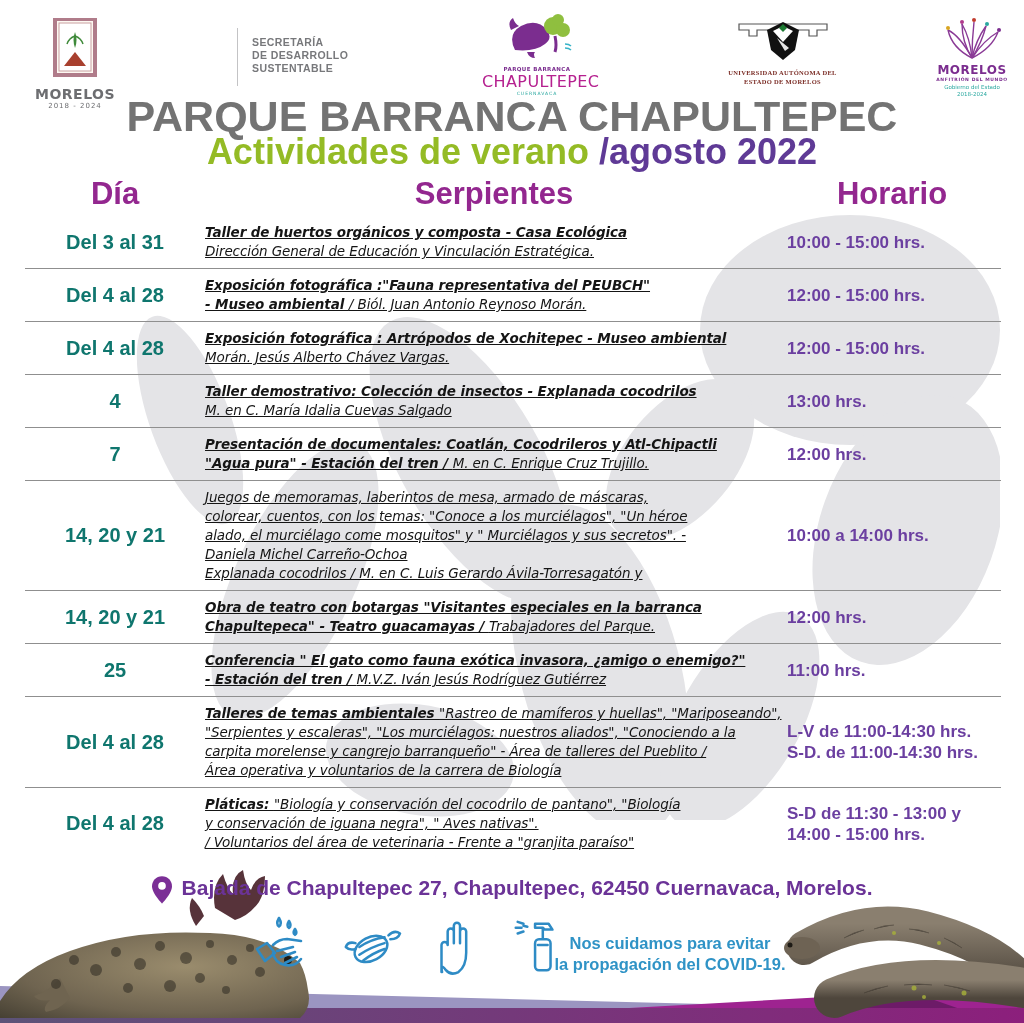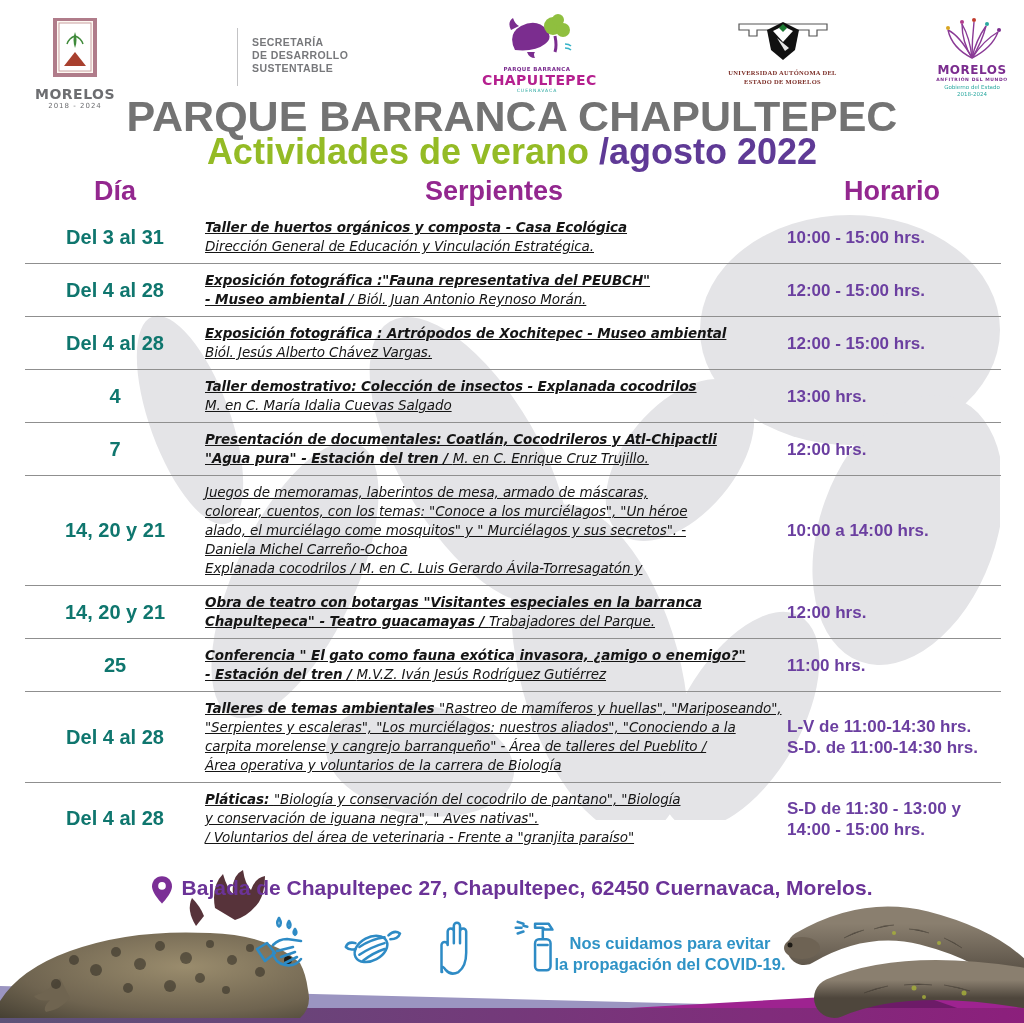--- a/index.html
+++ b/index.html
@@ -9,21 +9,21 @@
   .logos{position:absolute;top:10px;left:0;width:100%;height:95px;z-index:4;}
   .logo{position:absolute;text-align:center;}
   .logo-seal{left:30px;top:8px;width:90px;}
   .seal-title{font-size:14px;font-weight:bold;color:#6d6e71;letter-spacing:.5px;margin-top:2px;}
   .seal-sub{font-size:7px;color:#6d6e71;letter-spacing:1px;}
   .vdivider{position:absolute;left:237px;top:18px;width:1px;height:58px;background:#c3c3c5;}
   .logo-secretaria{left:252px;top:26px;text-align:left;color:#77787b;font-size:10.5px;
                    font-weight:bold;line-height:13px;letter-spacing:.4px;font-family:"Liberation Sans",sans-serif;}
   .logo-parque{left:482px;top:2px;width:110px;}
   .parque-l1{font-size:5.5px;color:#7b2d8f;font-weight:bold;letter-spacing:.4px;margin-top:-2px;}
-  .parque-l2{font-size:14px;color:#b5208f;font-weight:bold;letter-spacing:.4px;}
+  .parque-l2{font-size:16px;color:#b5208f;font-weight:normal;letter-spacing:.4px;}
   .parque-l3{font-size:4.5px;color:#2aa8a0;letter-spacing:1px;}
   .logo-uaem{left:715px;top:6px;width:135px;}
   .uaem-text{font-size:6.5px;color:#7b2d26;font-weight:bold;line-height:8px;letter-spacing:.3px;
              font-family:"Liberation Serif",serif;margin-top:1px;}
   .logo-brand{left:928px;top:8px;width:88px;}
   .brand-title{font-size:12px;font-weight:bold;color:#7b2d8f;letter-spacing:.5px;margin-top:-1px;}
   .brand-sub{font-size:4.5px;color:#7b2d8f;letter-spacing:.6px;font-weight:bold;}
   .brand-foot{font-size:5.5px;color:#2aa8a0;line-height:7px;margin-top:2px;}
   
   .title{position:absolute;top:92px;left:0;width:100%;text-align:center;z-index:4;
@@ -31,21 +31,21 @@
          color:#737373;letter-spacing:0px;}
   .subtitle{position:absolute;top:131px;left:0;width:100%;text-align:center;z-index:4;
             font-family:"Liberation Sans",sans-serif;font-weight:bold;font-size:36px;}
   .subtitle .green{color:#94bb25;}
   .subtitle .purple{color:#5f3a96;}
   
   .watermark{position:absolute;left:40px;top:160px;z-index:0;}
   
   .table{position:absolute;left:25px;top:176px;width:976px;z-index:2;}
   .thead{display:flex;font-family:"Liberation Sans",sans-serif;font-weight:bold;
-         font-size:27px;color:#93278f;margin-bottom:4px;}
+         font-size:31px;color:#93278f;margin-bottom:4px;}
   .col-day{width:180px;text-align:center;}
   .col-act{flex:1;text-align:center;}
   .col-sch{width:218px;text-align:center;}
   .row{display:flex;align-items:center;padding:7px 0;}
   .row + .row{border-top:1px solid #8f8f8f;}
   .cell-day{width:180px;text-align:center;font-weight:bold;font-size:20px;color:#0f766e;
             font-family:"Liberation Sans",sans-serif;}
   .cell-activity{flex:1;color:#151515;font-style:italic;text-decoration:underline;}
   .act-line{font-size:13.5px;line-height:19px;white-space:nowrap;letter-spacing:-0.1px;}
   .seg-b{font-weight:bold;}
@@ -186,21 +186,21 @@
             <div class="act-line"><span class="seg-b">- Museo ambiental </span><span class="seg">/ Biól. Juan Antonio Reynoso Morán.</span></div>
           </div>
           <div class="cell-schedule">
             <div class="sch-line">12:00 - 15:00 hrs.</div>
           </div>
         </div>
         <div class="row">
           <div class="cell-day">Del 4 al 28</div>
           <div class="cell-activity">
             <div class="act-line"><span class="seg-b">Exposición fotográfica : Artrópodos de Xochitepec - Museo ambiental</span></div>
-            <div class="act-line"><span class="seg">Biól. Jesús Alberto Chávez Vargas.</span></div>
+            <div class="act-line"><span class="seg">Morán. Jesús Alberto Chávez Vargas.</span></div>
           </div>
           <div class="cell-schedule">
             <div class="sch-line">12:00 - 15:00 hrs.</div>
           </div>
         </div>
         <div class="row">
           <div class="cell-day">4</div>
           <div class="cell-activity">
             <div class="act-line"><span class="seg-b">Taller demostrativo: Colección de insectos - Explanada cocodrilos</span></div>
             <div class="act-line"><span class="seg">M. en C. María Idalia Cuevas Salgado</span></div>

